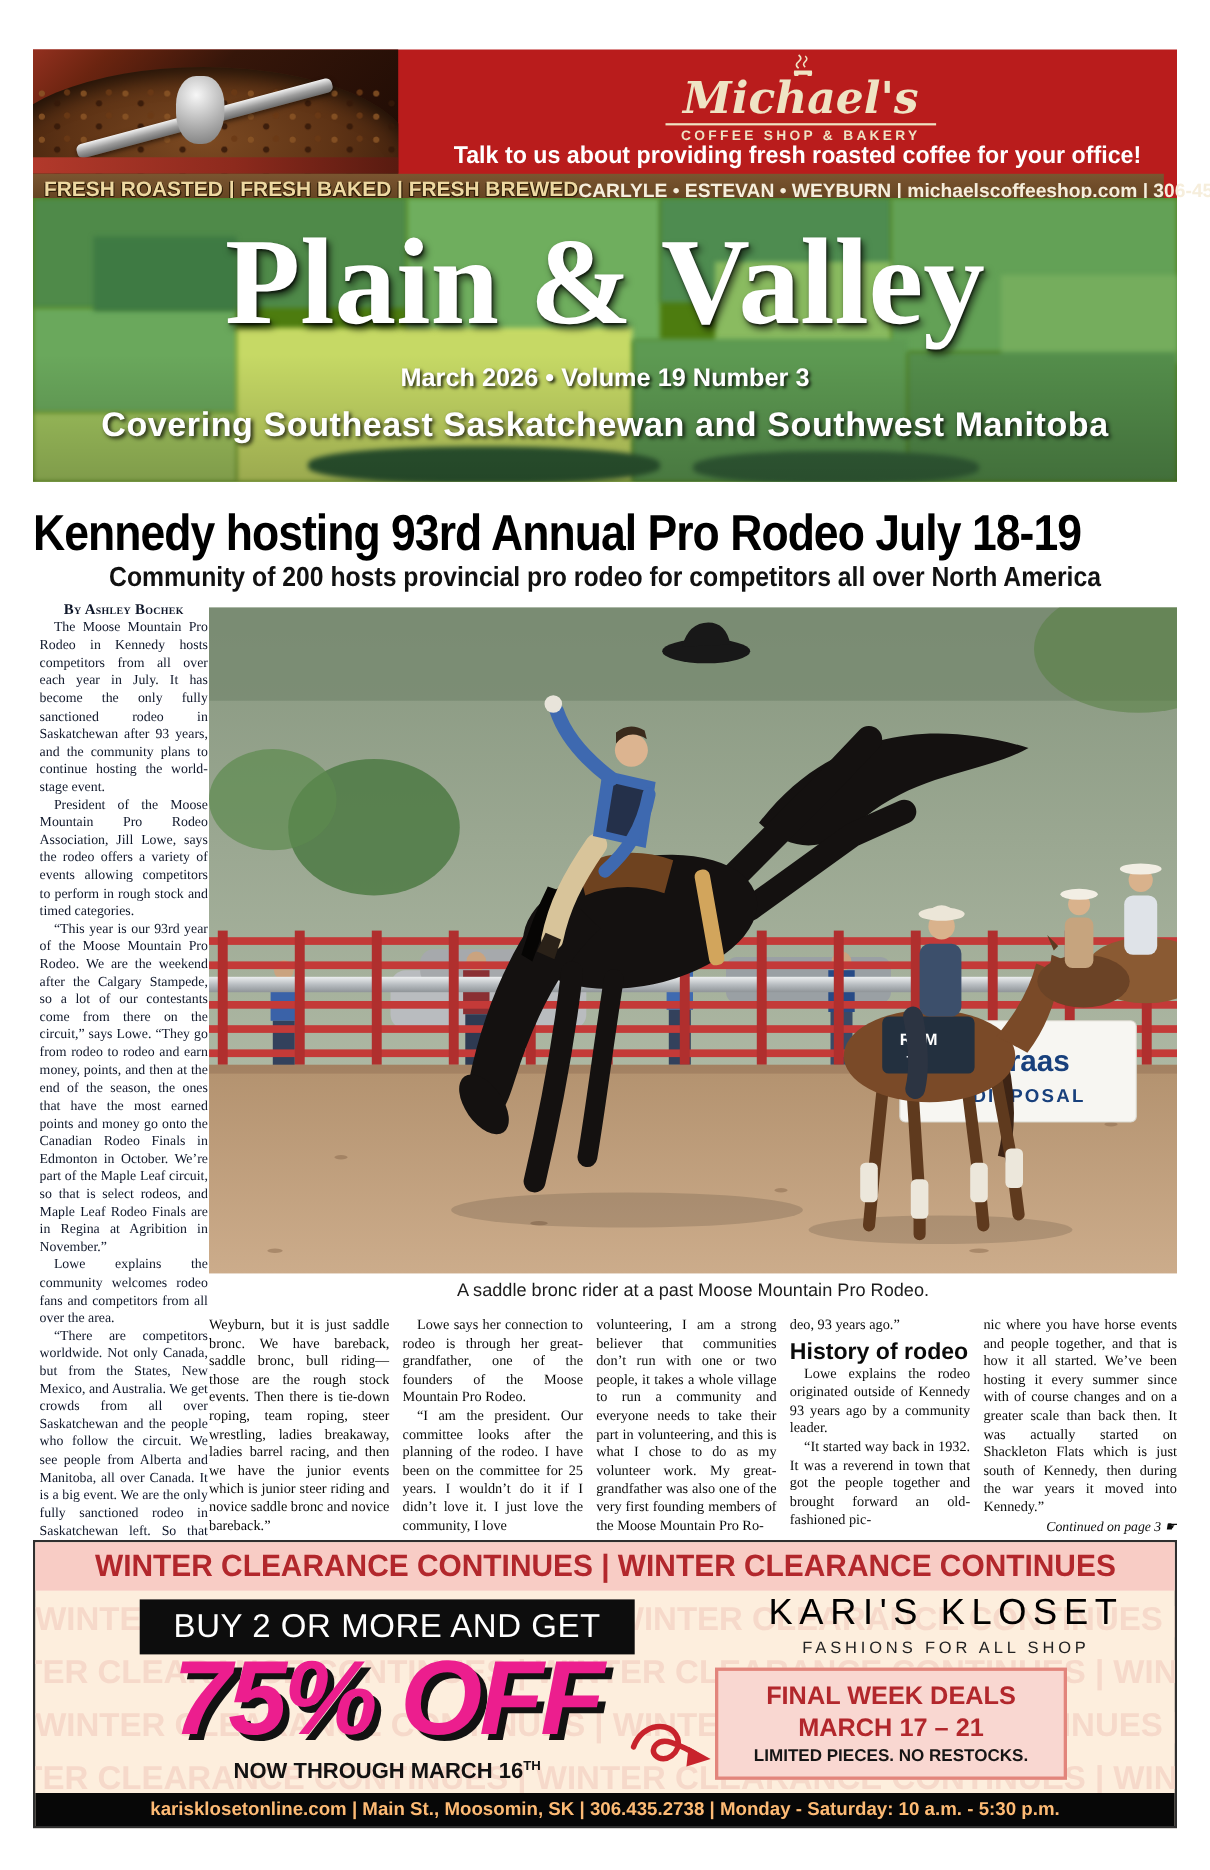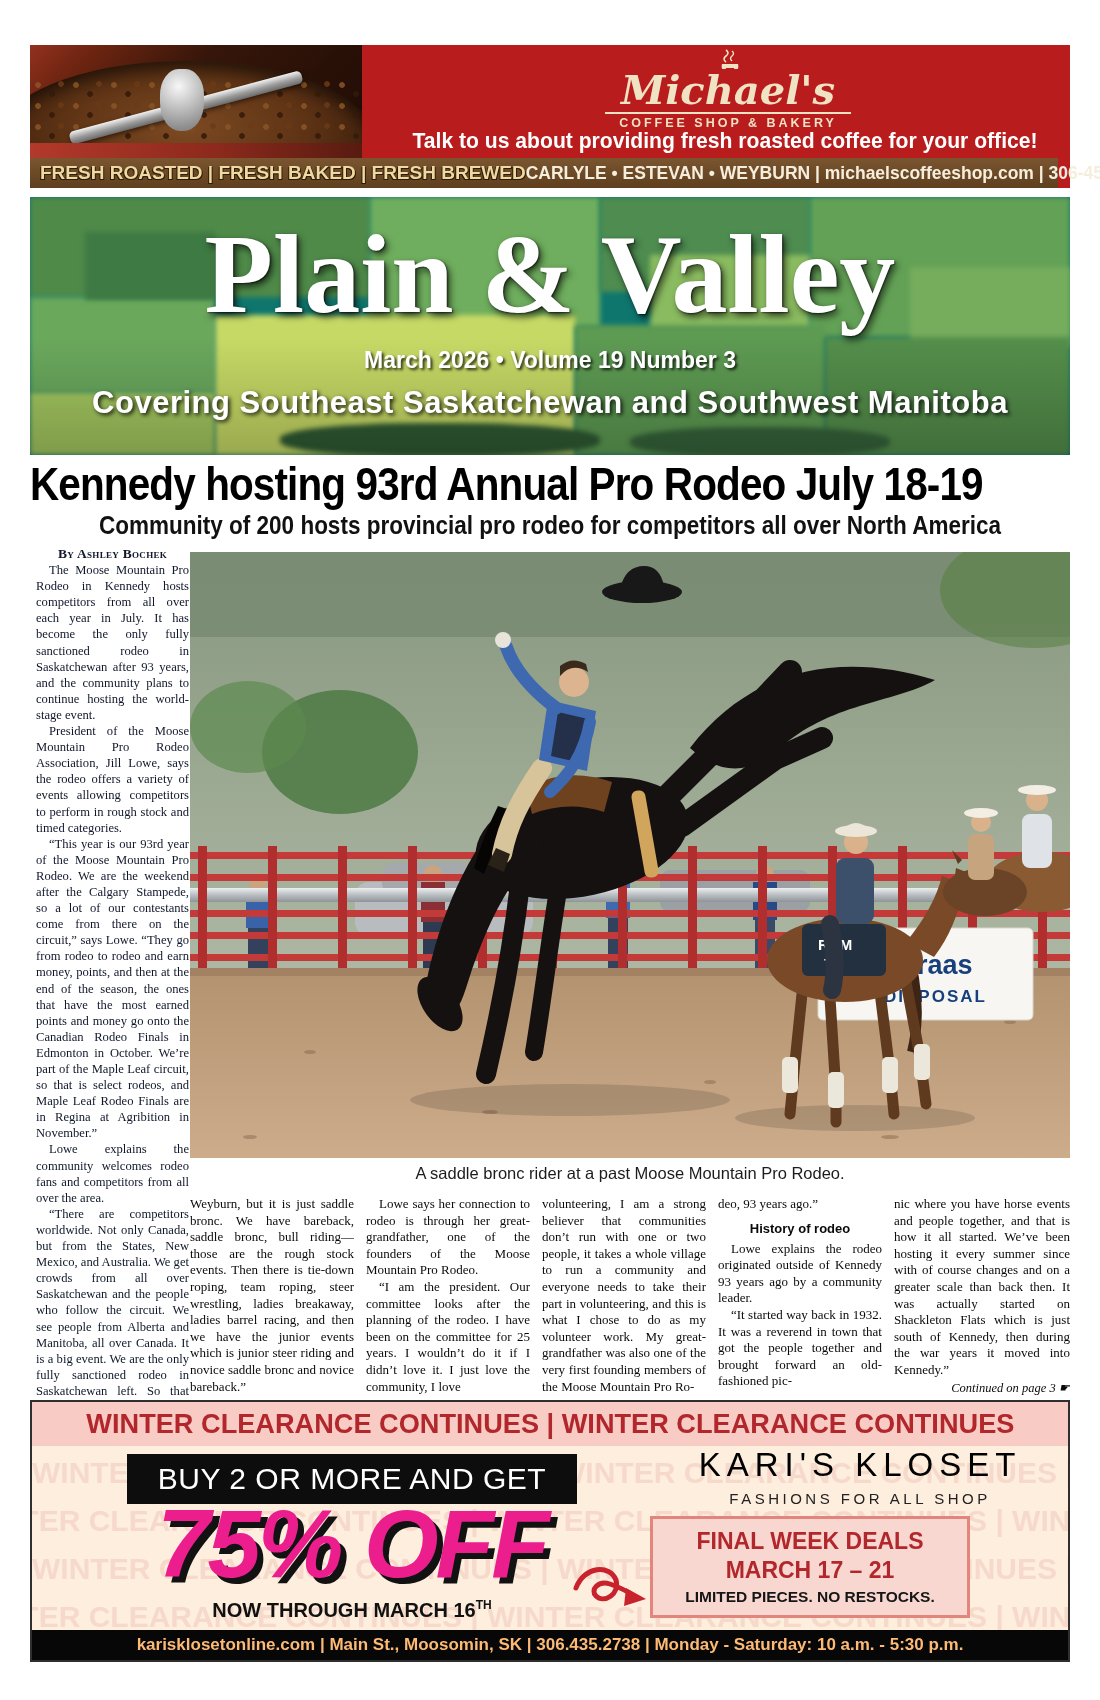--- a/index.html
+++ b/index.html
@@ -32,21 +32,21 @@
   .lsub{font-size:12.5px;letter-spacing:3px;margin-top:2px;font-weight:700;}
   .tagline{position:absolute;left:350px;top:83px;width:690px;text-align:center;color:#fff;
            font-weight:700;font-size:22px;white-space:nowrap;transform:scaleX(.96);}
   .strip{position:absolute;left:0;top:113px;width:1028px;height:30px;display:flex;align-items:center;
          background:linear-gradient(180deg,#7a5530,#5f3f1e);}
   .sl{margin-left:10px;font-weight:700;font-size:19px;color:#eed9a2;white-space:nowrap;
       text-shadow:1px 1px 0 #2e1c06,-1px 1px 0 #2e1c06;}
   .sr{margin-left:auto;margin-right:14px;font-weight:700;font-size:17.5px;color:#f6eedc;white-space:nowrap;}
 
   
-  .masthead{position:absolute;left:30px;top:197px;width:1040px;height:258px;background:#0f766e;overflow:hidden;}
+  .masthead{position:absolute;left:30px;top:180px;width:1040px;height:258px;background:#4d7c0f;overflow:hidden;}
   .mh-p{position:absolute;filter:blur(2.5px);}
   .mh-shade{position:absolute;left:0;top:0;width:100%;height:100%;
             background:linear-gradient(180deg,rgba(0,0,0,0) 55%,rgba(0,0,0,.22) 100%);}
   .mh-title{position:absolute;left:0;top:20px;width:100%;text-align:center;color:#fff;
             font-family:"Liberation Serif",serif;font-weight:700;font-size:112px;line-height:114px;
             text-shadow:3px 4px 7px rgba(0,0,0,.65),1px 1px 2px rgba(0,0,0,.6);}
   .mh-issue{position:absolute;left:0;top:150px;width:100%;text-align:center;color:#fff;font-weight:700;
             font-size:23px;text-shadow:2px 2px 3px rgba(0,0,0,.8);}
   .mh-cover{position:absolute;left:0;top:188px;width:100%;text-align:center;color:#fff;font-weight:700;
             font-size:31px;letter-spacing:.5px;text-shadow:2px 2px 4px rgba(0,0,0,.85);}
@@ -61,22 +61,22 @@
 
   
   .colL{position:absolute;left:36px;top:546px;width:153px;height:852px;overflow:hidden;
         font-family:"Liberation Serif",serif;font-size:12.6px;line-height:16.1px;color:#0f172a;}
   .byline{text-align:center;font-variant:small-caps;font-weight:700;font-size:13.5px;letter-spacing:.3px;}
   .colL p,.bcol p{margin:0;text-align:justify;text-indent:13px;}
   p.flow{text-indent:0;}
   .bcol{position:absolute;top:1196px;width:164px;height:202px;overflow:hidden;
         font-family:"Liberation Serif",serif;font-size:13px;line-height:16.6px;color:#0a0a0a;}
   #c1{left:190px}#c2{left:366px}#c3{left:542px}#c4{left:718px}#c5{left:894px;width:176px;}
-  .subh2{font-family:"Liberation Sans",sans-serif;font-weight:700;font-size:13px;line-height:21px;
-         margin:5px 0 2px;text-align:center;text-indent:0;}
+  .subh2{font-family:"Liberation Sans",sans-serif;font-weight:700;font-size:21px;line-height:21px;
+         margin:5px 0 2px;text-align:left;text-indent:0;}
   .cont{text-align:right;font-style:italic;font-weight:400;font-size:12.5px;margin-top:1px;}
 
   
   .photo{position:absolute;left:190px;top:552px;width:880px;height:606px;overflow:hidden;}
   .caption{position:absolute;left:190px;top:1164px;width:880px;text-align:center;font-size:16.5px;color:#1c1c1c;}
 
   
   .bad{position:absolute;left:30px;top:1400px;width:1040px;height:262px;background:#fdeedd;
        border:2px solid #2f2f2f;box-sizing:border-box;overflow:hidden;}
   .wrow{position:absolute;left:0;width:110%;white-space:nowrap;overflow:hidden;font-weight:700;

